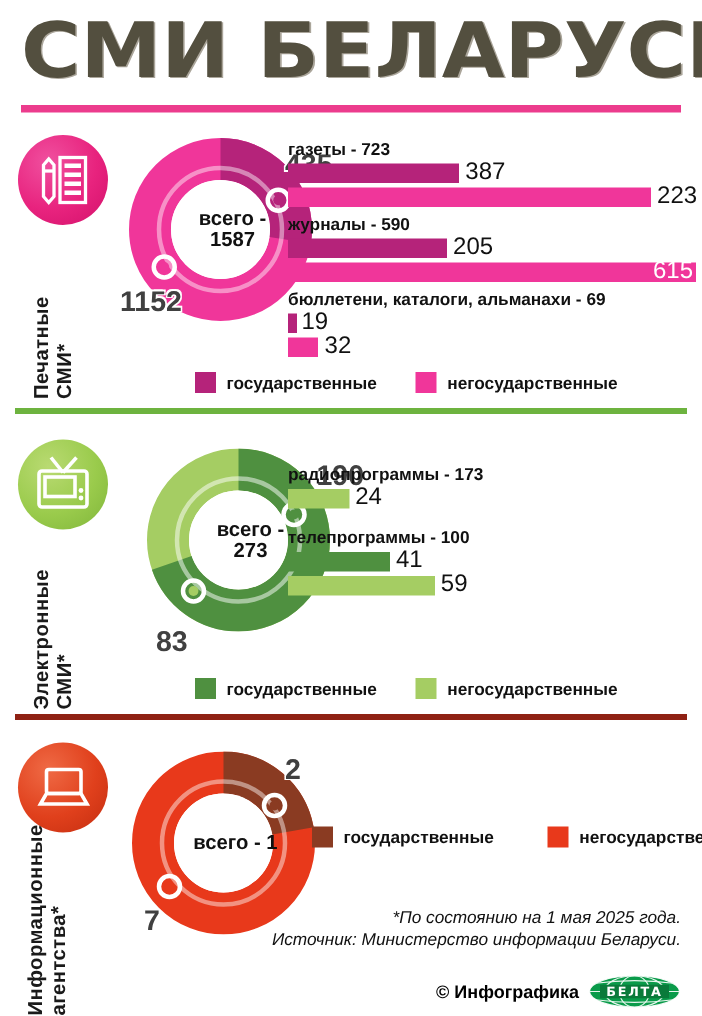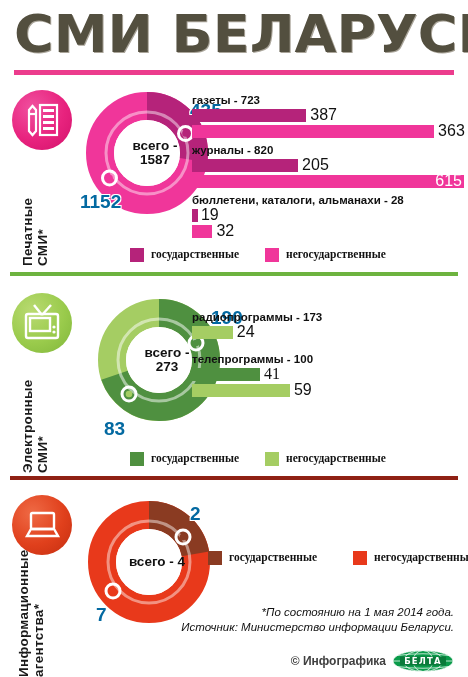--- a/index.html
+++ b/index.html
@@ -76,21 +76,21 @@
   .donut-center {
     position: absolute; left: 0; top: 0; width: 100%; height: 100%;
     display: flex; flex-direction: column;
     align-items: center; justify-content: center;
     font-size: 13.5px; font-weight: bold; line-height: 14px;
     text-align: center; color: #111;
     pointer-events: none;
   }
   .donut-center span { display: block; margin-left: 16px; }
   .donut-label {
-    position: absolute; font-size: 19px; font-weight: bold; color: #0369a1;
+    position: absolute; font-size: 19px; font-weight: bold; color: #404040;
     text-shadow: 1px 1px 0 #ffffff, -1px -1px 0 #ffffff, 1px -1px 0 #fff, -1px 1px 0 #fff;
     white-space: nowrap;
   }
 
   
   .bars { position: absolute; }
   #bars-print    { left: 192px; top: 12px; width: 272px; }
   #bars-electron { left: 192px; top: 26px; width: 272px; }
   .bargroup { margin-bottom: 6px; }
   .bargroup-title {
@@ -104,35 +104,35 @@
     font-size: 16px; font-weight: normal; color: #111;
     line-height: 18px; white-space: nowrap;
   }
   .barval.inside { color: #ffffff; }
 
   
   .legend { position: absolute; display: flex; align-items: center; }
   #legend-print    { left: 130px; top: 248px; }
   #legend-electron { left: 130px; top: 452px; }
   #legend-agency   { left: 208px; top: 551px; }
-  .legend-item { display: flex; align-items: flex-start; margin-right: 26px; font-family: Liberation Serif, serif; }
+  .legend-item { display: flex; align-items: flex-end; margin-right: 26px; }
   .legend-swatch { width: 14px; height: 14px; margin-right: 7px; }
   .legend-text { font-size: 11.5px; font-weight: bold; color: #111; white-space: nowrap; }
 
   
   .footnote {
     position: absolute; right: 14px; top: 605px;
     text-align: right; font-style: italic;
     font-size: 11.5px; line-height: 15px; color: #111;
   }
   .credit {
     position: absolute; right: 14px; top: 650px;
     display: flex; align-items: center; justify-content: flex-end;
   }
-  .credit-text { font-size: 12px; font-weight: bold; color: #404040; margin-right: 6px; }
+  .credit-text { font-size: 12px; font-weight: bold; color: #000000; margin-right: 6px; }
   .belta-logo { position: relative; width: 62px; height: 22px; }
 </style>
 </head>
 <body>
 
 <div class="header">
   <div class="title">СМИ БЕЛАРУСИ</div>
   <div class="title-rule"></div>
 </div>
 
@@ -183,38 +183,38 @@
   <div class="bars" id="bars-print">
 
     <div class="bargroup">
       <div class="bargroup-title">газеты - 723</div>
       <div class="barrow">
         <div class="bar" style="width:42%; background:#b5237a;"></div>
         <div class="barval" style="left:calc(42% + 4px);">387</div>
       </div>
       <div class="barrow">
         <div class="bar" style="width:89%; background:#f0369a;"></div>
-        <div class="barval" style="left:calc(89% + 4px);">363</div>
+        <div class="barval" style="left:calc(89% + 4px);">223</div>
       </div>
     </div>
 
     <div class="bargroup">
-      <div class="bargroup-title">журналы - 820</div>
+      <div class="bargroup-title">журналы - 590</div>
       <div class="barrow">
         <div class="bar" style="width:39%; background:#b5237a;"></div>
         <div class="barval" style="left:calc(39% + 4px);">205</div>
       </div>
       <div class="barrow">
         <div class="bar" style="width:100%; background:#f0369a;"></div>
         <div class="barval inside" style="left:auto; right:2px;">615</div>
       </div>
     </div>
 
     <div class="bargroup">
-      <div class="bargroup-title">бюллетени, каталоги, альманахи - 28</div>
+      <div class="bargroup-title">бюллетени, каталоги, альманахи - 69</div>
       <div class="barrow">
         <div class="bar" style="width:2.2%; background:#b5237a;"></div>
         <div class="barval" style="left:calc(2.2% + 3px);">19</div>
       </div>
       <div class="barrow">
         <div class="bar" style="width:7.5%; background:#f0369a;"></div>
         <div class="barval" style="left:calc(7.5% + 4px);">32</div>
       </div>
     </div>
 
@@ -278,21 +278,21 @@
       <div class="barrow">
         <div class="bar" style="width:15%; background:#a5cd63;"></div>
         <div class="barval" style="left:calc(15% + 4px);">24</div>
       </div>
     </div>
 
     <div class="bargroup">
       <div class="bargroup-title">телепрограммы - 100</div>
       <div class="barrow">
         <div class="bar" style="width:25%; background:#4f9040;"></div>
-        <div class="barval" style="left:calc(25% + 4px);font-family:Liberation Serif, serif;">41</div>
+        <div class="barval" style="left:calc(25% + 4px);">41</div>
       </div>
       <div class="barrow">
         <div class="bar" style="width:36%; background:#a5cd63;"></div>
         <div class="barval" style="left:calc(36% + 4px);">59</div>
       </div>
     </div>
 
   </div>
 </div>
 
@@ -329,41 +329,41 @@
 
       <circle cx="61" cy="61" r="47" fill="none" stroke="#8a3b22" stroke-width="28" stroke-dasharray="65.6 229.7" transform="rotate(-90 61 61)"></circle>
       <circle cx="61" cy="61" r="41" fill="none" stroke="#ffffff" stroke-width="3" opacity="0.45"></circle>
       <circle cx="61" cy="61" r="33" fill="#ffffff"></circle>
       <circle cx="95" cy="36" r="7" fill="none" stroke="#ffffff" stroke-width="3"></circle>
       <circle cx="95" cy="36" r="3.3" fill="#8a3b22"></circle>
       <circle cx="25" cy="90" r="7" fill="none" stroke="#ffffff" stroke-width="3"></circle>
       <circle cx="25" cy="90" r="3.3" fill="#e8391b"></circle>
     </svg>
     <div class="donut-center">
-      <span>всего - 4</span>
+      <span>всего - 1</span>
       <span></span>
     </div>
     <div class="donut-label" style="left:102px; top:2px;">2</div>
     <div class="donut-label" style="left:8px; top:103px;">7</div>
   </div>
 </div>
 
 <div class="legend" id="legend-agency">
   <div class="legend-item" style="margin-right:36px;">
     <div class="legend-swatch" style="background:#8a3b22;"></div>
     <div class="legend-text">государственные</div>
   </div>
   <div class="legend-item" style="margin-right:0;">
     <div class="legend-swatch" style="background:#e8391b;"></div>
     <div class="legend-text">негосударственные</div>
   </div>
 </div>
 
 <div class="footnote">
-  <div>*По состоянию на 1 мая 2014 года.</div>
+  <div>*По состоянию на 1 мая 2025 года.</div>
   <div>Источник: Министерство информации Беларуси.</div>
 </div>
 
 <div class="credit">
   <div class="credit-text">© Инфографика</div>
   <div class="belta-logo">
     <svg width="62" height="22" viewBox="0 0 62 22">
       <ellipse cx="31" cy="11" rx="30" ry="10.5" fill="#0a9b4a"></ellipse>
       <g stroke="#ffffff" stroke-width="0.8" fill="none" opacity="0.9">
         <ellipse cx="31" cy="11" rx="30" ry="10.5"></ellipse>

